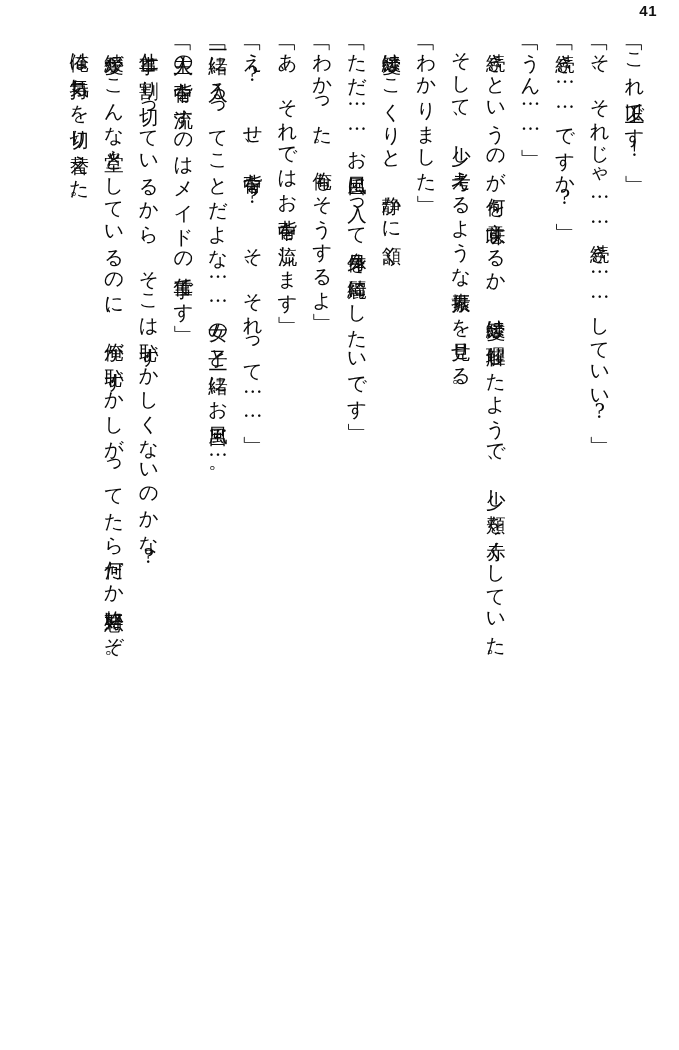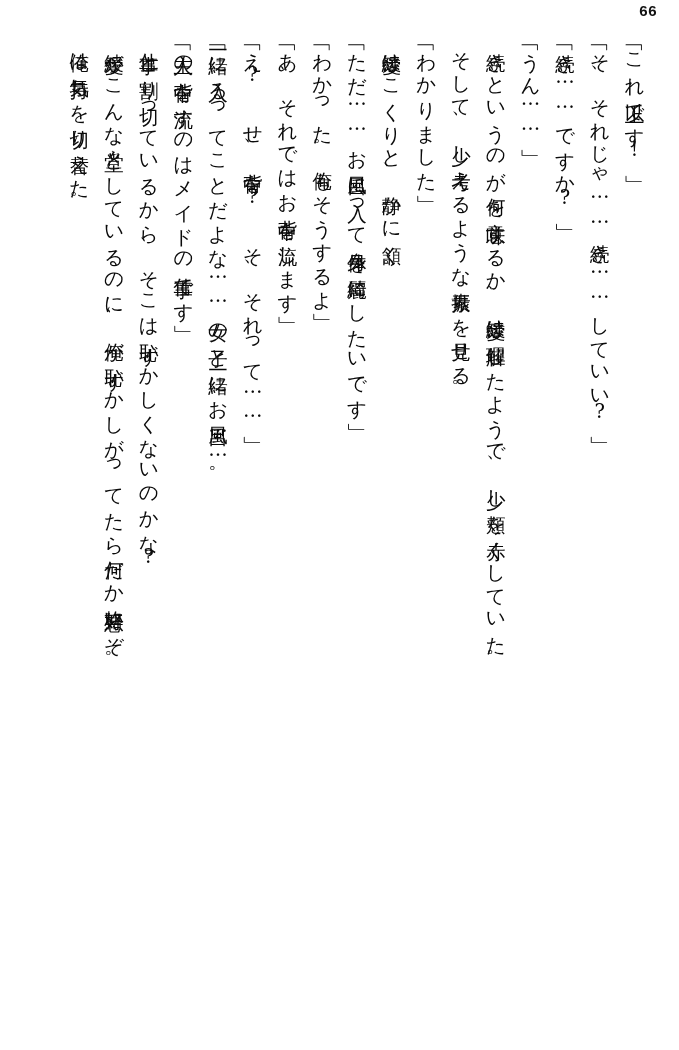--- a/index.html
+++ b/index.html
@@ -51,21 +51,21 @@
     margin: 0;
     padding: 0;
     text-indent: 0;
   }
 </style>
 </head>
 <body>
 
 <div id="page">
 
-  <div id="page-number">66</div>
+  <div id="page-number">41</div>
 
   <div id="text-body">
     <p>「これ以上です!」</p>
     <p>「そ、それじゃ……続き……していい?」</p>
     <p>「続き……ですか?」</p>
     <p>「うん……」</p>
     <p>続きというのが何を意味するか、綾愛は理解したようで、少し頬を赤くしていた。</p>
     <p>そして、少し考えるような素振りを見せる。</p>
     <p>「わかりました」</p>
     <p>綾愛はこくりと、静かに頷く。</p>

